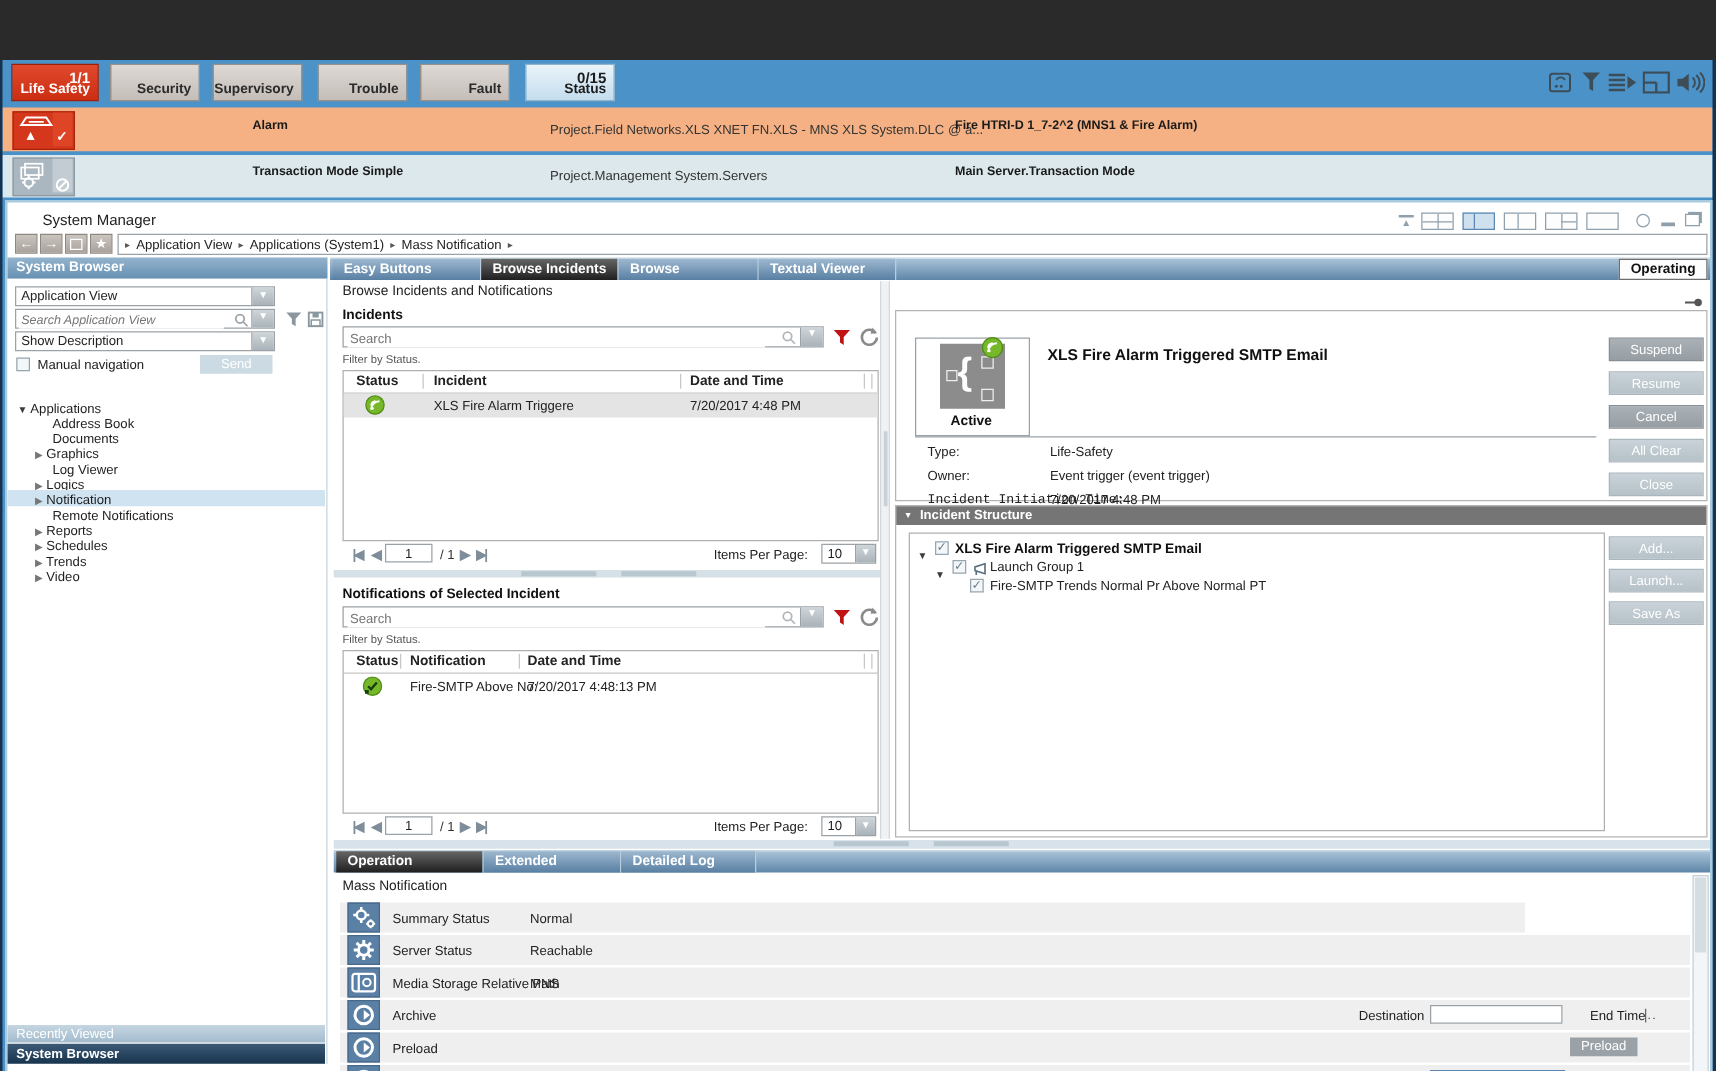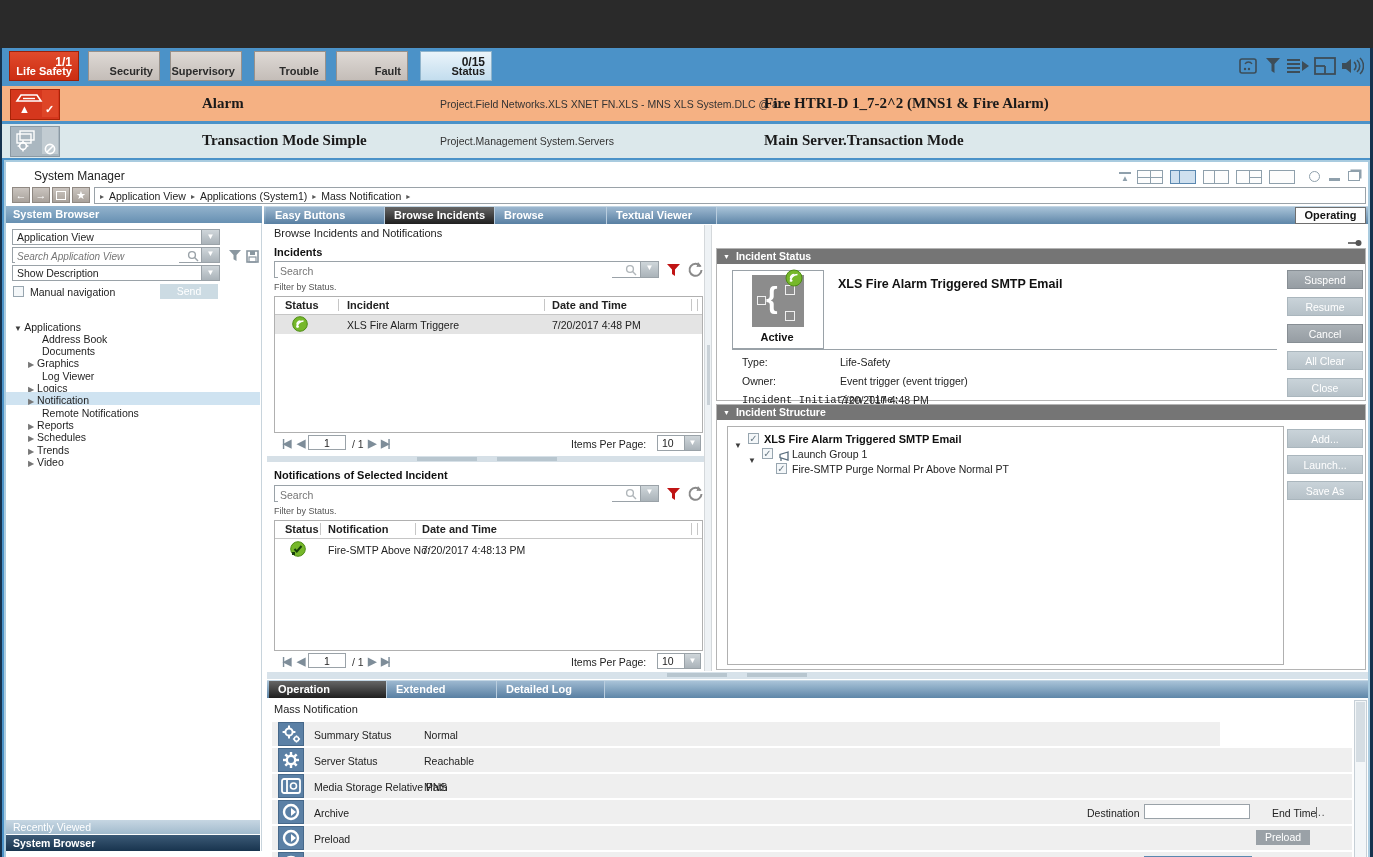--- a/index.html
+++ b/index.html
@@ -9,21 +9,21 @@
   .tx{white-space:nowrap;}
   
   .gbtn{height:30px;background:linear-gradient(#ded9d5,#c4bdb8);border:1px solid #98918b;box-sizing:border-box;
     color:#2b2b2b;font-size:11px;font-weight:bold;}
   .gbtn .lbl{position:absolute;right:6px;bottom:3px;}
   .rbtn{background:linear-gradient(#e04a2c,#cc2d12);border:1px solid #9c2008;color:#fff;}
   .bbtn{background:linear-gradient(#eaf4fa,#c3ddee);border:1px solid #8fb4cc;color:#1c1c1c;}
   .cnt{position:absolute;right:6px;top:3px;font-size:12px;}
   .topico{width:22px;height:18px;}
   
-  .banner-title{font-size:15px;font-weight:bold;color:#1a1a1a;font-family:Liberation Serif, serif;}
+  .banner-title{font-size:10px;font-weight:bold;color:#1a1a1a;}
   .banner-src{font-size:10.5px;color:#333;}
   
   .thumb{width:26px;height:14px;border:1px solid #8fa0ac;background:#fdfdfd;box-sizing:border-box;}
   .thumb.sel{background:#cfe0ef;border-color:#5a88b0;}
   .crumbtile{width:18px;height:16px;background:linear-gradient(#cac4bf,#a9a29c);border:1px solid #8f8882;
     box-sizing:border-box;color:#fff;font-size:11px;text-align:center;line-height:14px;}
   .crumbsep::before{content:"\25B8";font-size:8px;color:#555;margin:0 5px;position:relative;top:-1px;}
   
   .tabbar{background:linear-gradient(#a9c3d8,#5e86a8);border-top:1px solid #c3d6e4;}
   .tab{position:absolute;top:0;height:17px;line-height:17px;padding-left:9px;box-sizing:border-box;
@@ -396,21 +396,20 @@
         <span>10</span>
         <span class="ab da" style="right:0;top:0;bottom:0;width:15px;"></span>
       </div>
     </div>
 
     <div class="ab" style="left:698px;top:63px;width:8px;height:446px;background:#eef2f5;border-left:1px solid #d4d8db;border-right:1px solid #d4d8db;box-sizing:border-box;">
       <div class="ab" style="left:2px;top:120px;width:3px;height:60px;background:#c9d1d7;"></div>
     </div>
 
     <div class="ab" style="left:710px;top:86px;width:650px;height:153px;border:1px solid #b4b4b4;box-sizing:border-box;">
-      <div class="sechdr" style="height:15px;"><span>Incident Status</span></div>
       <div class="ab" style="left:15px;top:21px;width:90px;height:77px;border:1px solid #9aa2a8;background:#fff;">
         <div class="ab" style="left:19px;top:4px;width:52px;height:52px;background:#8c8c8c;">
           <span class="ab" style="left:14px;top:6px;color:#fff;font-size:30px;font-weight:bold;">{</span>
           <span class="ab" style="left:5px;top:21px;width:7px;height:7px;border:1.5px solid #efefef;"></span>
           <span class="ab" style="left:33px;top:10px;width:8px;height:8px;border:1.5px solid #efefef;"></span>
           <span class="ab" style="left:33px;top:36px;width:8px;height:8px;border:1.5px solid #efefef;"></span>
           <span class="ab" style="left:33px;top:-6px;"><svg width="18" height="18" viewBox="0 0 18 18">
                 <circle cx="9" cy="9" r="8" fill="#76b82a" stroke="#4e8c14"></circle>
                 <g stroke="#fff" stroke-width="1.6" fill="none">
                   <path d="M5.5 12.5 A7 7 0 0 1 12.5 5.5"></path>
@@ -443,21 +442,21 @@
         <span class="ab cb ck" style="left:20px;top:6px;"></span>
         <span class="ab tx" style="left:36px;top:6px;font-size:11px;font-weight:bold;color:#111;">XLS Fire Alarm Triggered SMTP Email</span>
         <span class="ab exp-d" style="left:20px;top:22px;"></span>
         <span class="ab cb ck" style="left:34px;top:21px;"></span>
         <span class="ab" style="left:49px;top:21px;"><svg width="13" height="11" viewBox="0 0 13 11">
               <path d="M11 1 L3 3.5 L3 6.5 L11 9z" fill="none" stroke="#5a6e7e" stroke-width="1.3"></path>
               <path d="M4 7v3" stroke="#5a6e7e" stroke-width="1.3" fill="none"></path>
             </svg></span>
         <span class="ab tx" style="left:64px;top:21px;font-size:10.5px;color:#222;">Launch Group 1</span>
         <span class="ab cb ck" style="left:48px;top:36px;"></span>
-        <span class="ab tx" style="left:64px;top:36px;font-size:10.5px;color:#222;">Fire-SMTP Purge Normal Pr Above Normal PT</span>
+        <span class="ab tx" style="left:64px;top:36px;font-size:10.5px;color:#222;">Fire-SMTP Trends Normal Pr Above Normal PT</span>
       </div>
       <div class="ab act" style="left:570px;top:24px;"><span>Add...</span></div>
       <div class="ab act" style="left:570px;top:50px;"><span>Launch...</span></div>
       <div class="ab act" style="left:570px;top:76px;"><span>Save As</span></div>
     </div>
 
     <div class="ab" style="left:261px;top:510px;width:1101px;height:7px;background:#d7e2ea;">
       <div class="ab" style="left:400px;top:1px;width:60px;height:4px;background:#b8c6cf;"></div>
       <div class="ab" style="left:480px;top:1px;width:60px;height:4px;background:#b8c6cf;"></div>
     </div>

